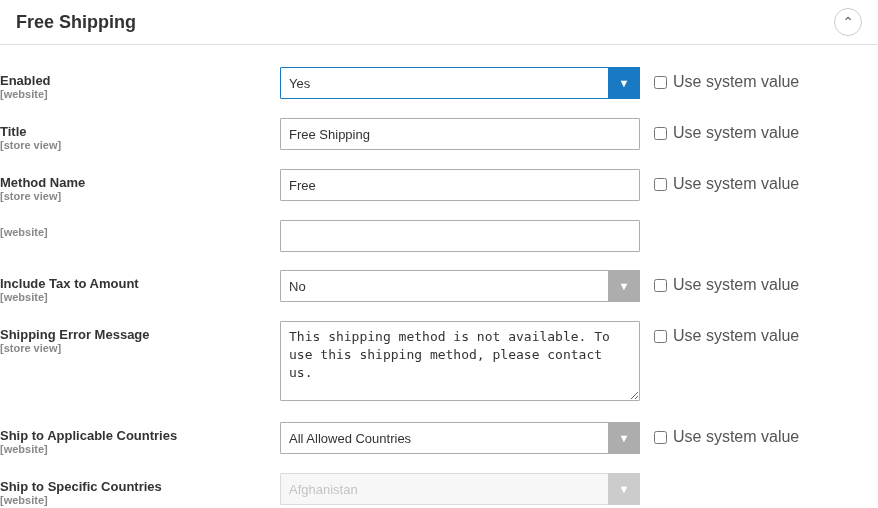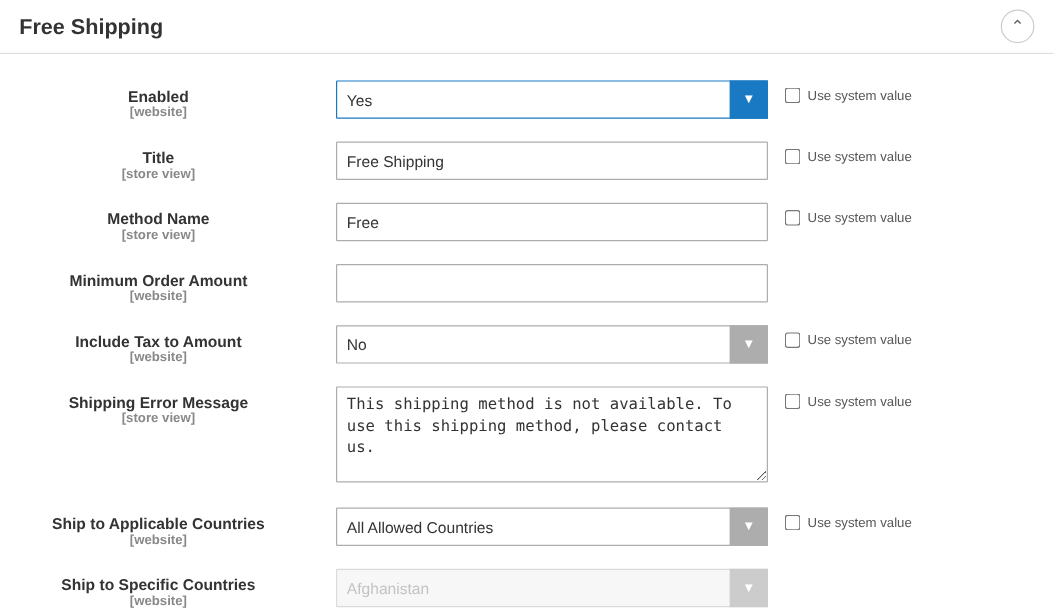--- a/index.html
+++ b/index.html
@@ -47,21 +47,21 @@
     .form-row {
       display: flex;
       align-items: flex-start;
       margin-bottom: 6px;
       padding: 6px 0;
     }
 
     .form-label-cell {
       width: 280px;
       min-width: 280px;
-      text-align: center;
+      text-align: left;
       padding-right: 16px;
       padding-top: 6px;
     }
 
     .form-label {
       font-weight: 600;
       font-size: 13px;
       color: #333;
       display: block;
     }
@@ -169,21 +169,21 @@
     }
 
     .system-checkbox {
       width: 13px;
       height: 13px;
       cursor: pointer;
       accent-color: #1979c3;
     }
 
     .system-label {
-      font-size: 11px;
+      font-size: 16px;
       color: #555;
       cursor: pointer;
     }
   </style>
 </head>
 <body>
 
 <div class="page-header">
   <span class="page-title">Free Shipping</span>
   <button class="collapse-btn">⌃</button>
@@ -220,21 +220,20 @@
         <span class="form-label-sub">[store view]</span>
       </div>
       <div class="form-field-cell"><input type="text" class="form-input" value="Free" style=""></div>
       <div class="form-system-cell">
         <input type="checkbox" class="system-checkbox" style="">
         <label class="system-label">Use system value</label>
       </div>
     </div>
     <div class="form-row">
       <div class="form-label-cell">
-        <span class="form-label">Minimum Order Amount</span>
         <span class="form-label-sub">[website]</span>
       </div>
       <div class="form-field-cell"><input type="text" class="form-input" style=""></div>
     </div>
     <div class="form-row">
       <div class="form-label-cell">
         <span class="form-label">Include Tax to Amount</span>
         <span class="form-label-sub">[website]</span>
       </div>
       <div class="form-field-cell">

